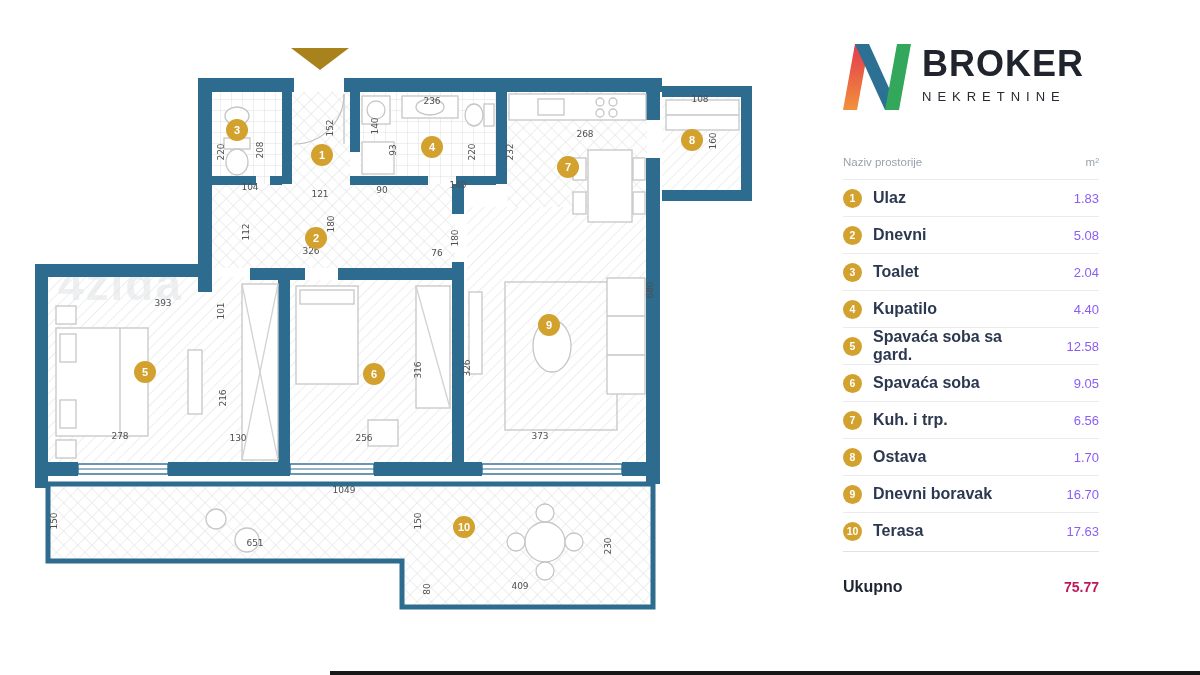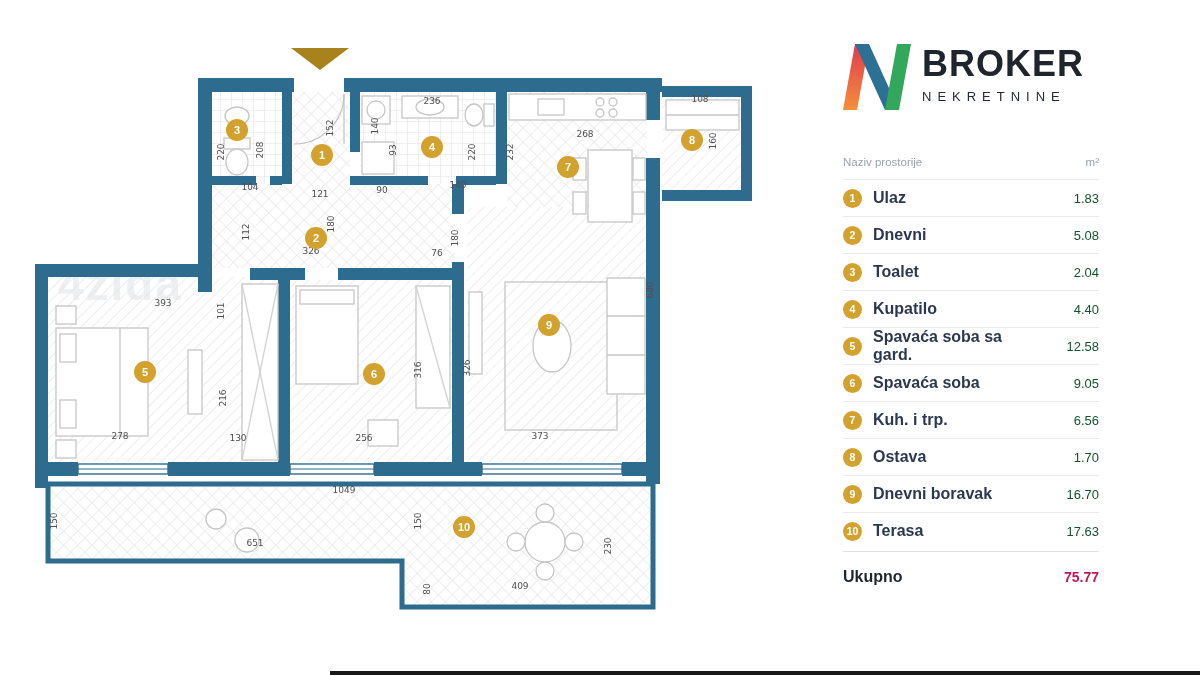--- a/index.html
+++ b/index.html
@@ -30,23 +30,23 @@
   .brand-sub{font-size:13px;font-weight:500;color:#262a32;letter-spacing:6px;margin-top:7px;}
   
   .rooms-table{position:absolute;left:843px;top:156px;width:256px;}
   .thead{display:flex;justify-content:space-between;color:var(--muted);font-size:11.5px;
          padding:0 0 11px 0;gap:41px;}
   .trow{display:flex;align-items:center;height:36px;border-top:1px solid #ebebee;}
   .trow .badge{width:19px;height:19px;border-radius:50%;background:var(--badge);color:#fff;
                font-size:10.5px;font-weight:bold;text-align:center;line-height:19px;
                margin-right:11px;flex-shrink:0;}
   .trow .rname{flex:1;font-size:16px;font-weight:700;color:#2c3850;}
-  .trow .rarea{font-size:13px;color:#14532d;margin-left:30px;}
+  .trow .rarea{font-size:13px;color:#8b5cf6;margin-left:30px;}
   .total-row{display:flex;justify-content:space-between;align-items:center;
-             border-top:1px solid #e1e1e6;padding-top:16px;margin-top:2px;}
+             border-top:1px solid #e1e1e6;padding-top:26px;margin-top:2px;}
   .total-label{font-size:16px;font-weight:700;color:#1f2530;}
   .total-value{font-size:14px;font-weight:700;color:#be185d;}
   
   .bottom-bar{position:absolute;left:330px;top:671px;width:870px;height:4px;background:#181818;}
 </style>
 </head>
 <body>
 
 <div class="stage">
 

